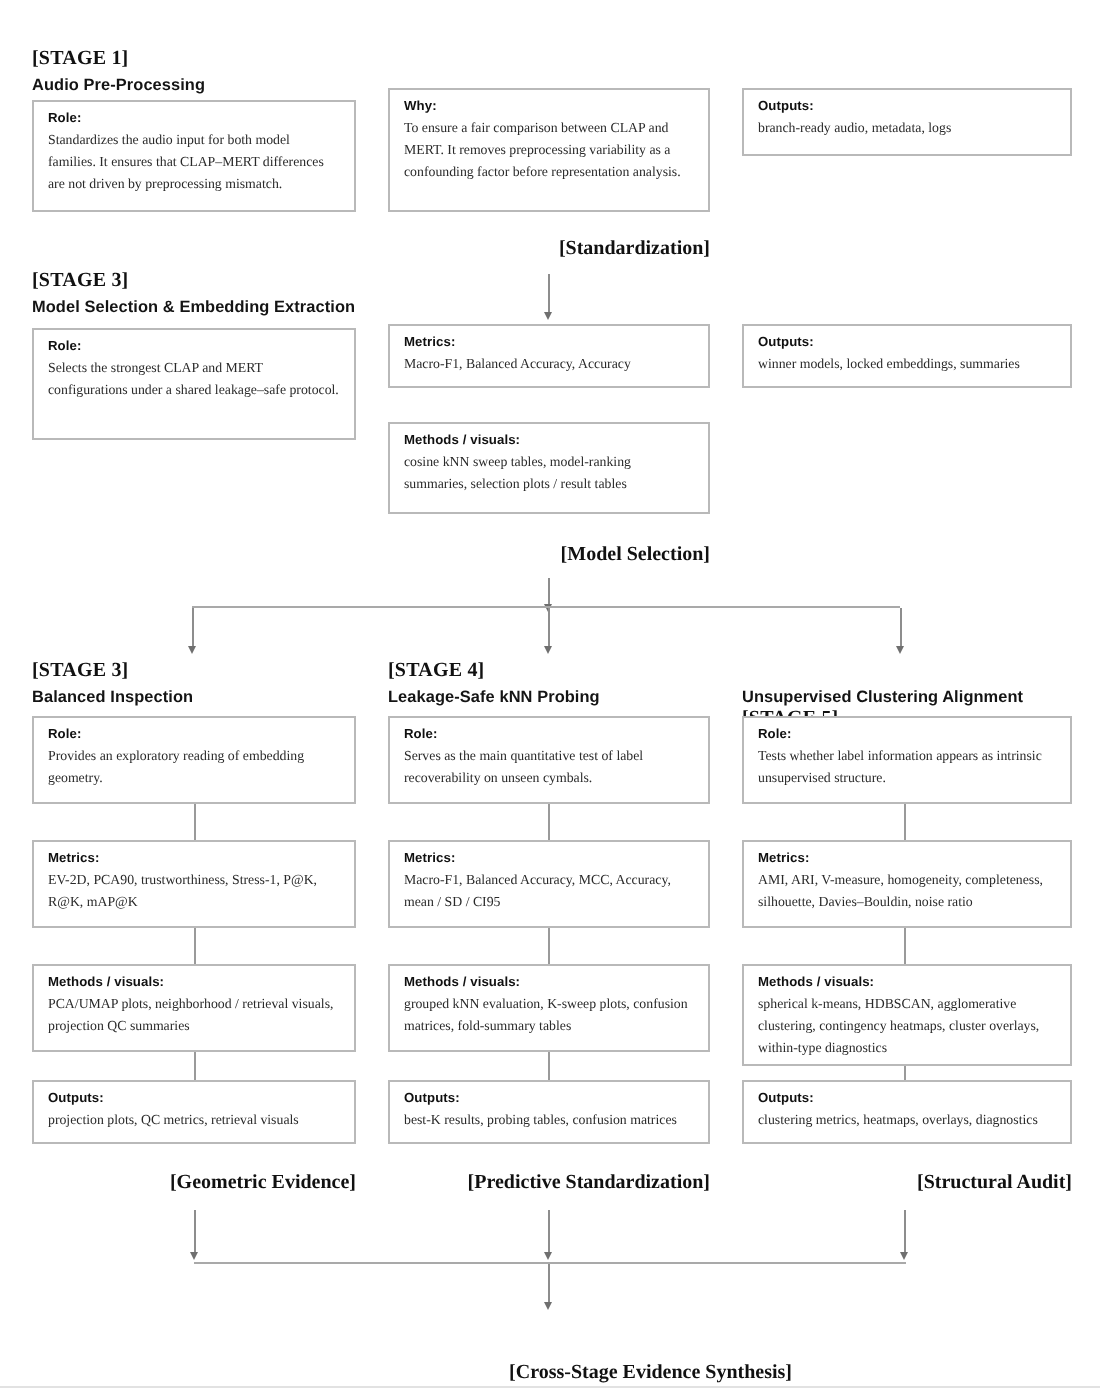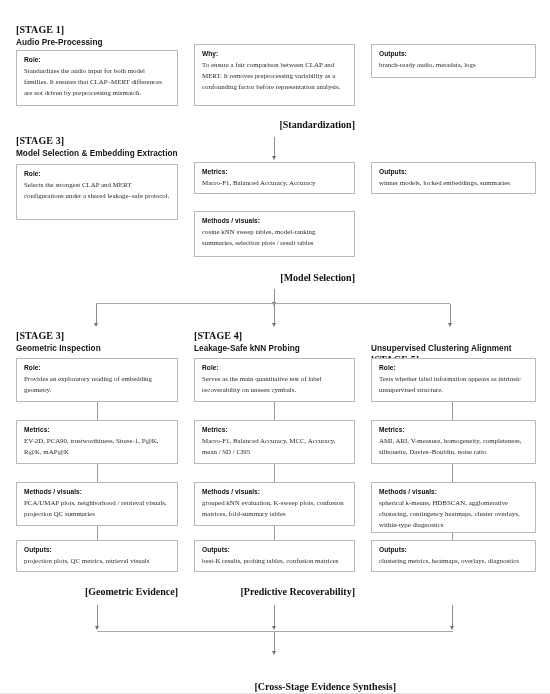--- a/index.html
+++ b/index.html
@@ -110,21 +110,21 @@
 
   <div class="hline" style="left:96px;top:303px;width:354px;"></div>
   <div class="vline" style="left:96px;top:304px;height:20px;"></div>
   <div class="head" style="left:94px;top:323px;"></div>
   <div class="vline" style="left:274px;top:304px;height:20px;"></div>
   <div class="head" style="left:272px;top:323px;"></div>
   <div class="vline" style="left:450px;top:304px;height:20px;"></div>
   <div class="head" style="left:448px;top:323px;"></div>
 
   <div class="stage-tag" style="position:absolute;left:16px;top:330px;">[STAGE 3]</div>
-  <div class="stage-sub" style="position:absolute;left:16px;top:344px;">Geometric Inspection</div>
+  <div class="stage-sub" style="position:absolute;left:16px;top:344px;">Balanced Inspection</div>
 
   <div class="box" style="left:16px;top:358px;width:162px;height:44px;">
     <span class="hd">Role:</span>
     <span class="bd">Provides an exploratory reading of embedding geometry.</span>
   </div>
   <div class="stub" style="left:97px;top:402px;height:18px;"></div>
 
   <div class="box" style="left:16px;top:420px;width:162px;height:44px;">
     <span class="hd">Metrics:</span>
     <span class="bd">EV-2D, PCA90, trustworthiness, Stress-1, P@K, R@K, mAP@K</span>
@@ -163,21 +163,21 @@
     <span class="hd">Methods / visuals:</span>
     <span class="bd">grouped kNN evaluation, K-sweep plots, confusion matrices, fold-summary tables</span>
   </div>
   <div class="stub" style="left:274px;top:526px;height:14px;"></div>
 
   <div class="box" style="left:194px;top:540px;width:161px;height:32px;">
     <span class="hd">Outputs:</span>
     <span class="bd">best-K results, probing tables, confusion matrices</span>
   </div>
 
-  <div class="arrow-label" style="left:194px;top:586px;width:161px;">[Predictive Recoverability]</div>
+  <div class="arrow-label" style="left:194px;top:586px;width:161px;">[Predictive Standardization]</div>
 
   <div class="stage-tag" style="position:absolute;left:371px;top:330px;margin-top:24px;">[STAGE 5]</div>
   <div class="stage-sub" style="position:absolute;left:371px;top:344px;">Unsupervised Clustering Alignment</div>
 
   <div class="box" style="left:371px;top:358px;width:165px;height:44px;">
     <span class="hd">Role:</span>
     <span class="bd">Tests whether label information appears as intrinsic unsupervised structure.</span>
   </div>
   <div class="stub" style="left:452px;top:402px;height:18px;"></div>
 
@@ -191,20 +191,21 @@
     <span class="hd">Methods / visuals:</span>
     <span class="bd">spherical k-means, HDBSCAN, agglomerative clustering, contingency heatmaps, cluster overlays, within-type diagnostics</span>
   </div>
   <div class="stub" style="left:452px;top:533px;height:7px;"></div>
 
   <div class="box" style="left:371px;top:540px;width:165px;height:32px;">
     <span class="hd">Outputs:</span>
     <span class="bd">clustering metrics, heatmaps, overlays, diagnostics</span>
   </div>
 
+  <div class="arrow-label" style="left:371px;top:586px;width:165px;">[Structural Audit]</div>
 
   <div class="vline" style="left:97px;top:605px;height:22px;"></div>
   <div class="head" style="left:95px;top:626px;"></div>
   <div class="vline" style="left:274px;top:605px;height:22px;"></div>
   <div class="head" style="left:272px;top:626px;"></div>
   <div class="vline" style="left:452px;top:605px;height:22px;"></div>
   <div class="head" style="left:450px;top:626px;"></div>
 
   <div class="hline" style="left:97px;top:631px;width:356px;"></div>
 

